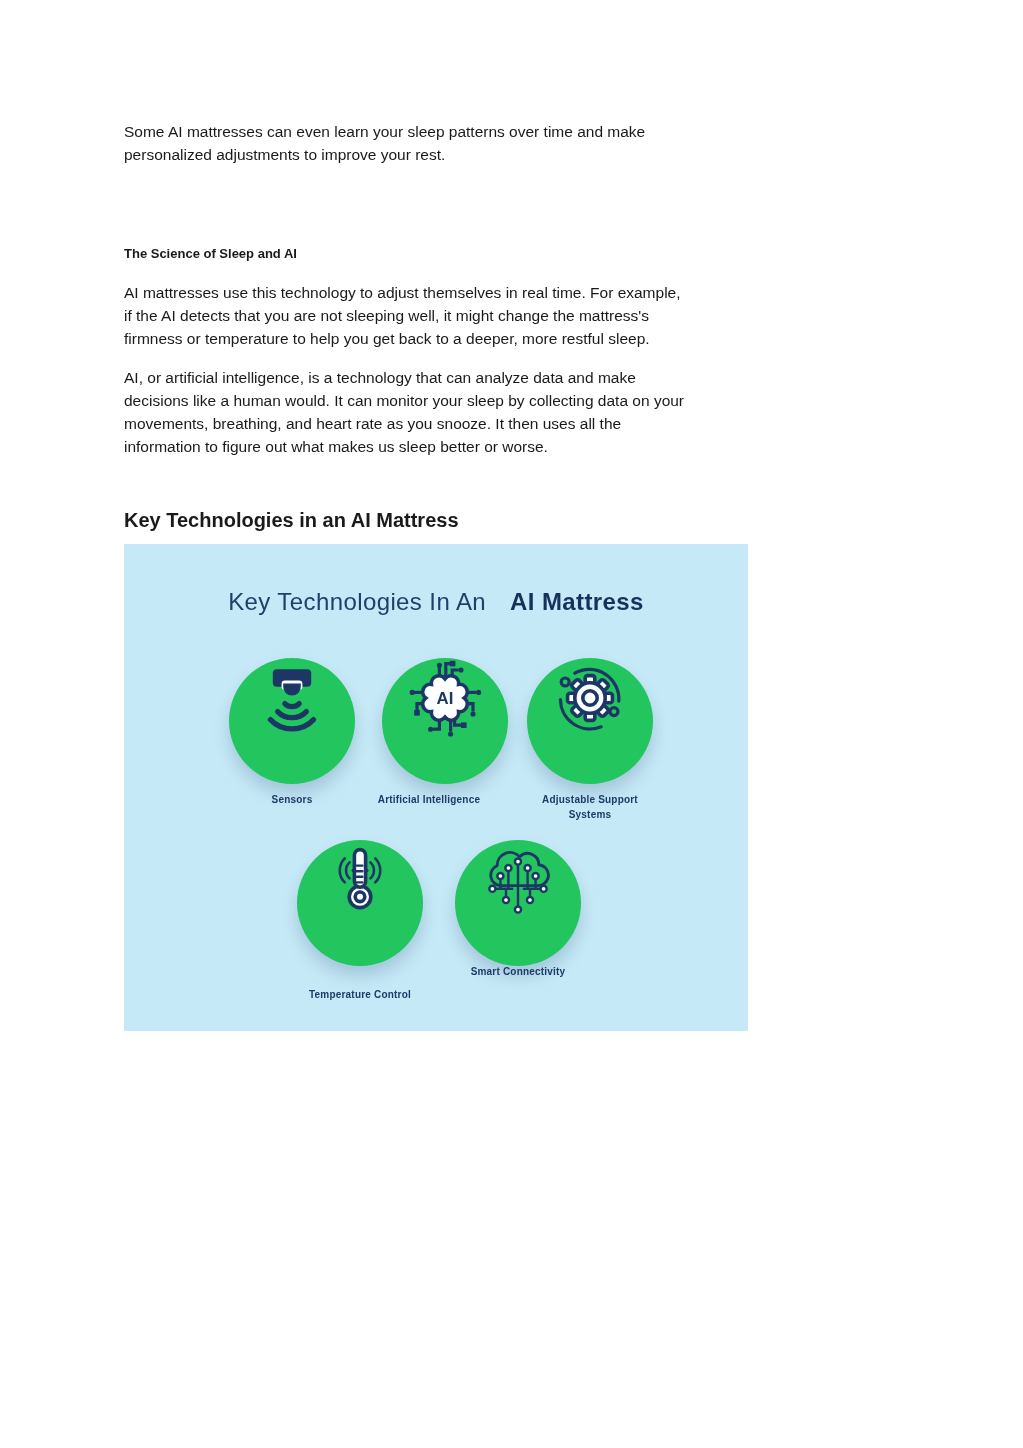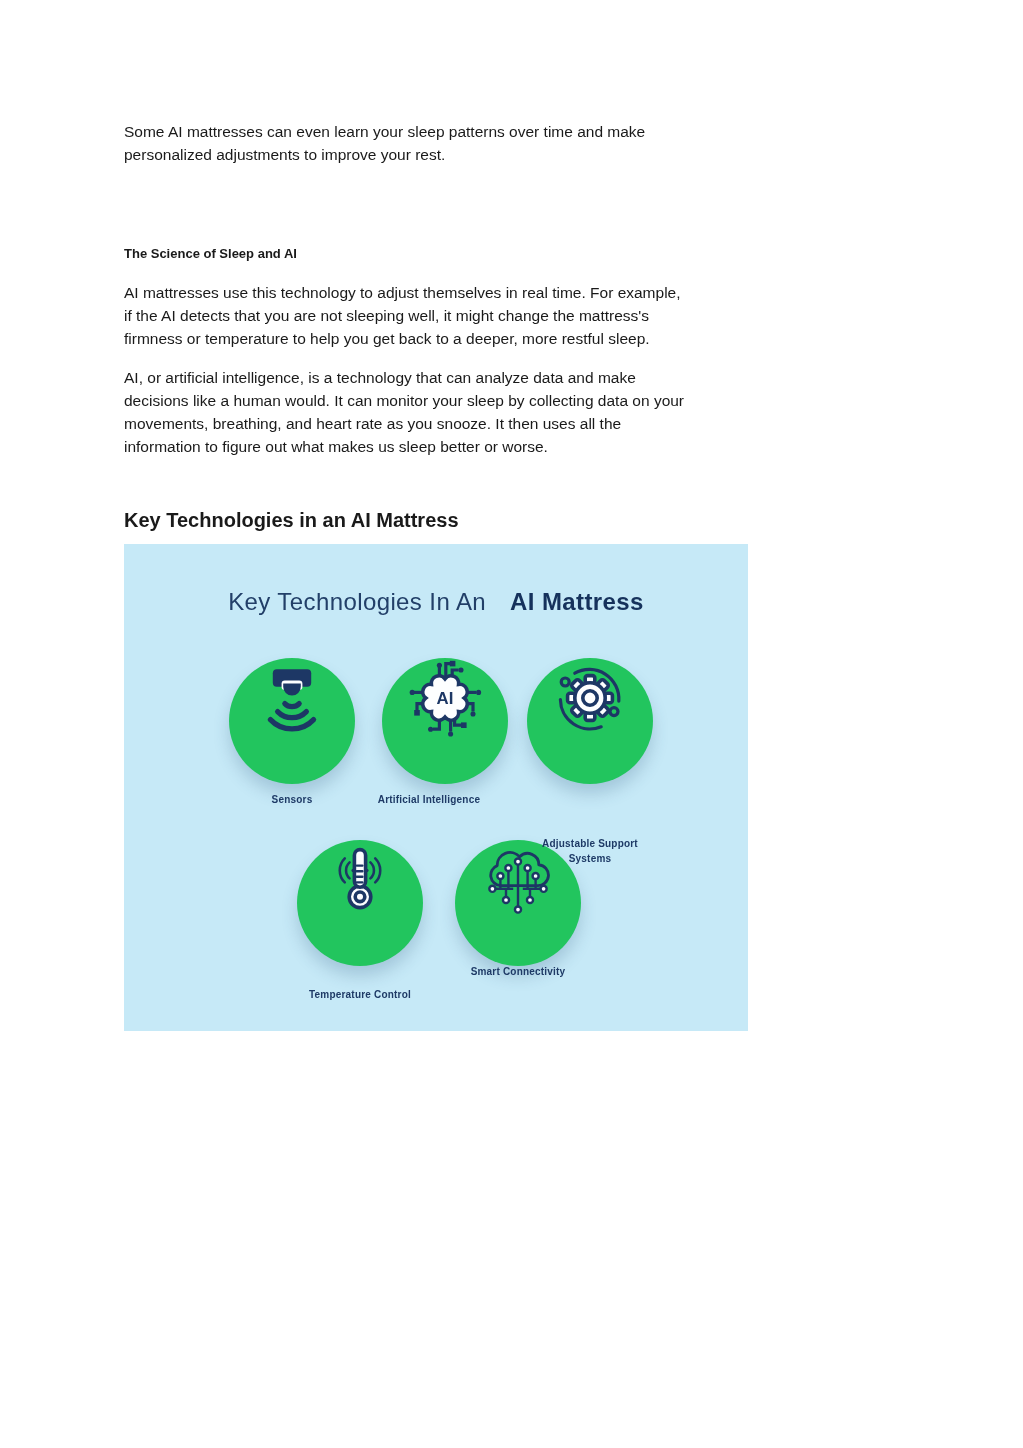--- a/index.html
+++ b/index.html
@@ -39,21 +39,21 @@
   }
   .circle svg{width:80px;height:80px;display:block;}
   .ig-label{
     position:absolute;text-align:center;font-weight:bold;font-size:10px;
     line-height:15px;color:var(--label);letter-spacing:.2px;
   }
   .lbl-wide{width:170px;}
   .lbl-narrow{width:120px;}
   .c1{left:105px;top:114px;} .c2{left:258px;top:114px;} .c3{left:403px;top:114px;}
   .c4{left:173px;top:296px;} .c5{left:331px;top:296px;}
-  .l1{left:83px;top:248px;} .l2{left:220px;top:248px;} .l3{left:406px;top:248px;margin-top:44px;}
+  .l1{left:83px;top:248px;} .l2{left:220px;top:248px;} .l3{left:406px;top:248px;}
   .l4{left:151px;top:443px;} .l5{left:309px;top:420px;}
 </style>
 </head>
 <body>
 
 <div class="page">
   <div class="content">
 
     <p class="intro">Some AI mattresses can even learn your sleep patterns over time and make personalized adjustments to improve your rest.</p>
 

